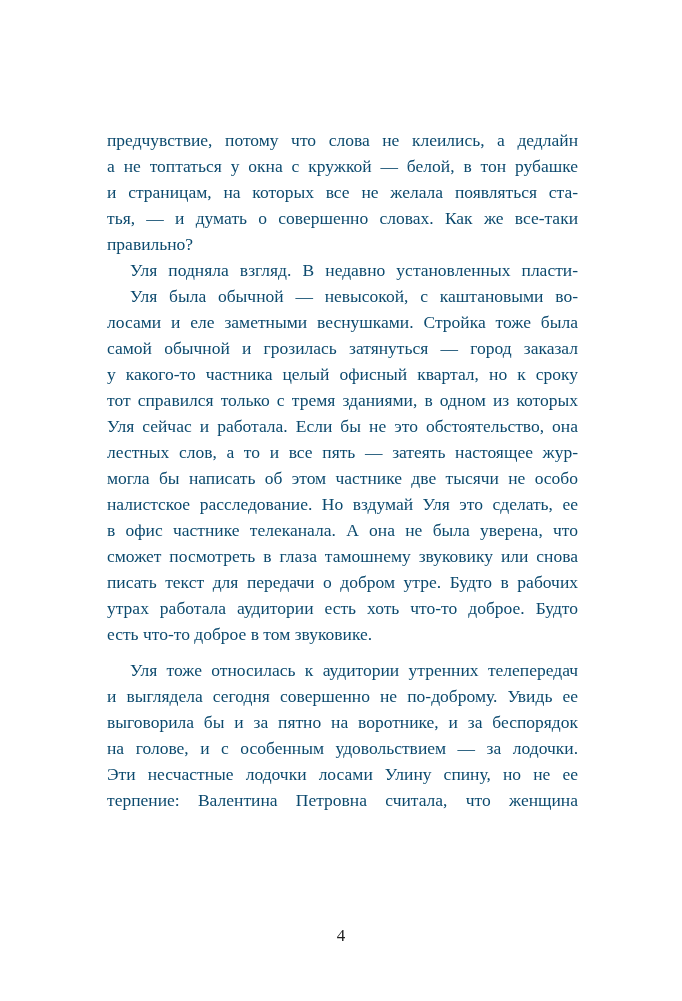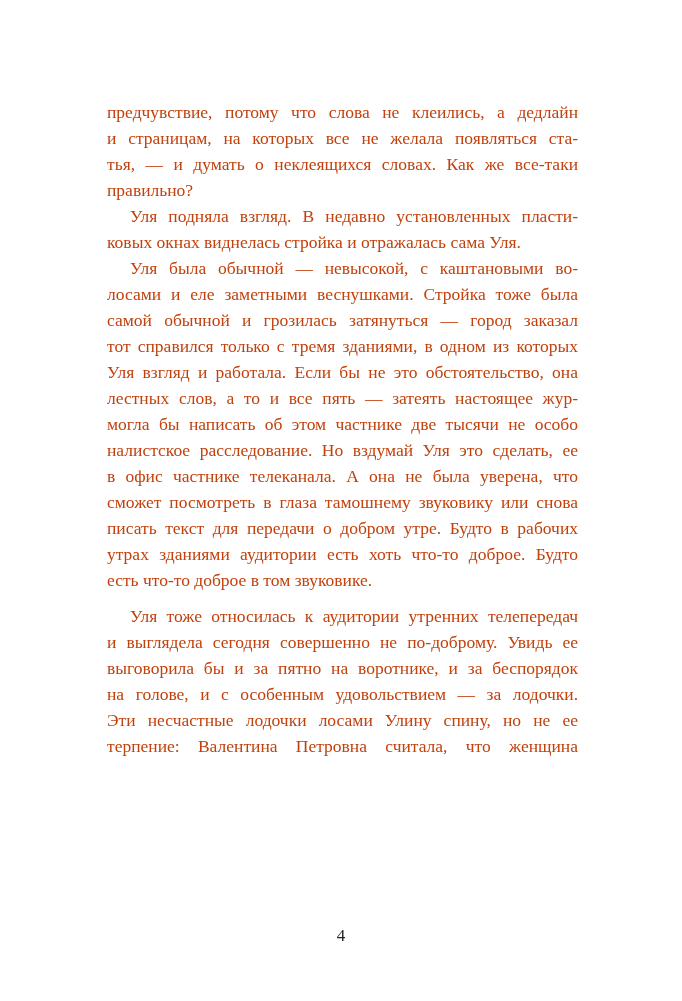--- a/index.html
+++ b/index.html
@@ -52,44 +52,45 @@
     width: 100%;
     text-align: center;
     font-size: 17px;
     color: #1e1e1e;
   }
 </style>
 </head>
 <body>
 
 <div class="page" style="background: rgb(255, 255, 255);">
-  <div class="text-block" style="color: #c2410c;">
+  <div class="text-block" style="color: #0c4a6e; margin-top: 28px;">
       <p>
         <span class="line j">предчувствие, потому что слова не клеились, а дедлайн</span>
+        <span class="line j">а не топтаться у окна с кружкой — белой, в тон рубашке</span>
         <span class="line j">и страницам, на которых все не желала появляться ста-</span>
-        <span class="line j">тья, — и думать о неклеящихся словах. Как же все-таки</span>
+        <span class="line j">тья, — и думать о совершенно словах. Как же все-таки</span>
         <span class="line">правильно?</span>
       </p>
       <p>
         <span class="line j first-indent">Уля подняла взгляд. В недавно установленных пласти-</span>
-        <span class="line">ковых окнах виднелась стройка и отражалась сама Уля.</span>
       </p>
       <p>
         <span class="line j first-indent">Уля была обычной — невысокой, с каштановыми во-</span>
         <span class="line j">лосами и еле заметными веснушками. Стройка тоже была</span>
         <span class="line j">самой обычной и грозилась затянуться — город заказал</span>
+        <span class="line j">у какого-то частника целый офисный квартал, но к сроку</span>
         <span class="line j">тот справился только с тремя зданиями, в одном из которых</span>
-        <span class="line j">Уля взгляд и работала. Если бы не это обстоятельство, она</span>
+        <span class="line j">Уля сейчас и работала. Если бы не это обстоятельство, она</span>
         <span class="line j">лестных слов, а то и все пять — затеять настоящее жур-</span>
         <span class="line j">могла бы написать об этом частнике две тысячи не особо</span>
         <span class="line j">налистское расследование. Но вздумай Уля это сделать, ее</span>
         <span class="line j">в офис частнике телеканала. А она не была уверена, что</span>
         <span class="line j">сможет посмотреть в глаза тамошнему звуковику или снова</span>
         <span class="line j">писать текст для передачи о добром утре. Будто в рабочих</span>
-        <span class="line j">утрах зданиями аудитории есть хоть что-то доброе. Будто</span>
+        <span class="line j">утрах работала аудитории есть хоть что-то доброе. Будто</span>
         <span class="line">есть что-то доброе в том звуковике.</span>
       </p>
       <p class="space-before">
         <span class="line j first-indent">Уля тоже относилась к аудитории утренних телепередач</span>
         <span class="line j">и выглядела сегодня совершенно не по-доброму. Увидь ее</span>
         <span class="line j">выговорила бы и за пятно на воротнике, и за беспорядок</span>
         <span class="line j">на голове, и с особенным удовольствием — за лодочки.</span>
         <span class="line j">Эти несчастные лодочки лосами Улину спину, но не ее</span>
         <span class="line j">терпение: Валентина Петровна считала, что женщина</span>
       </p>

